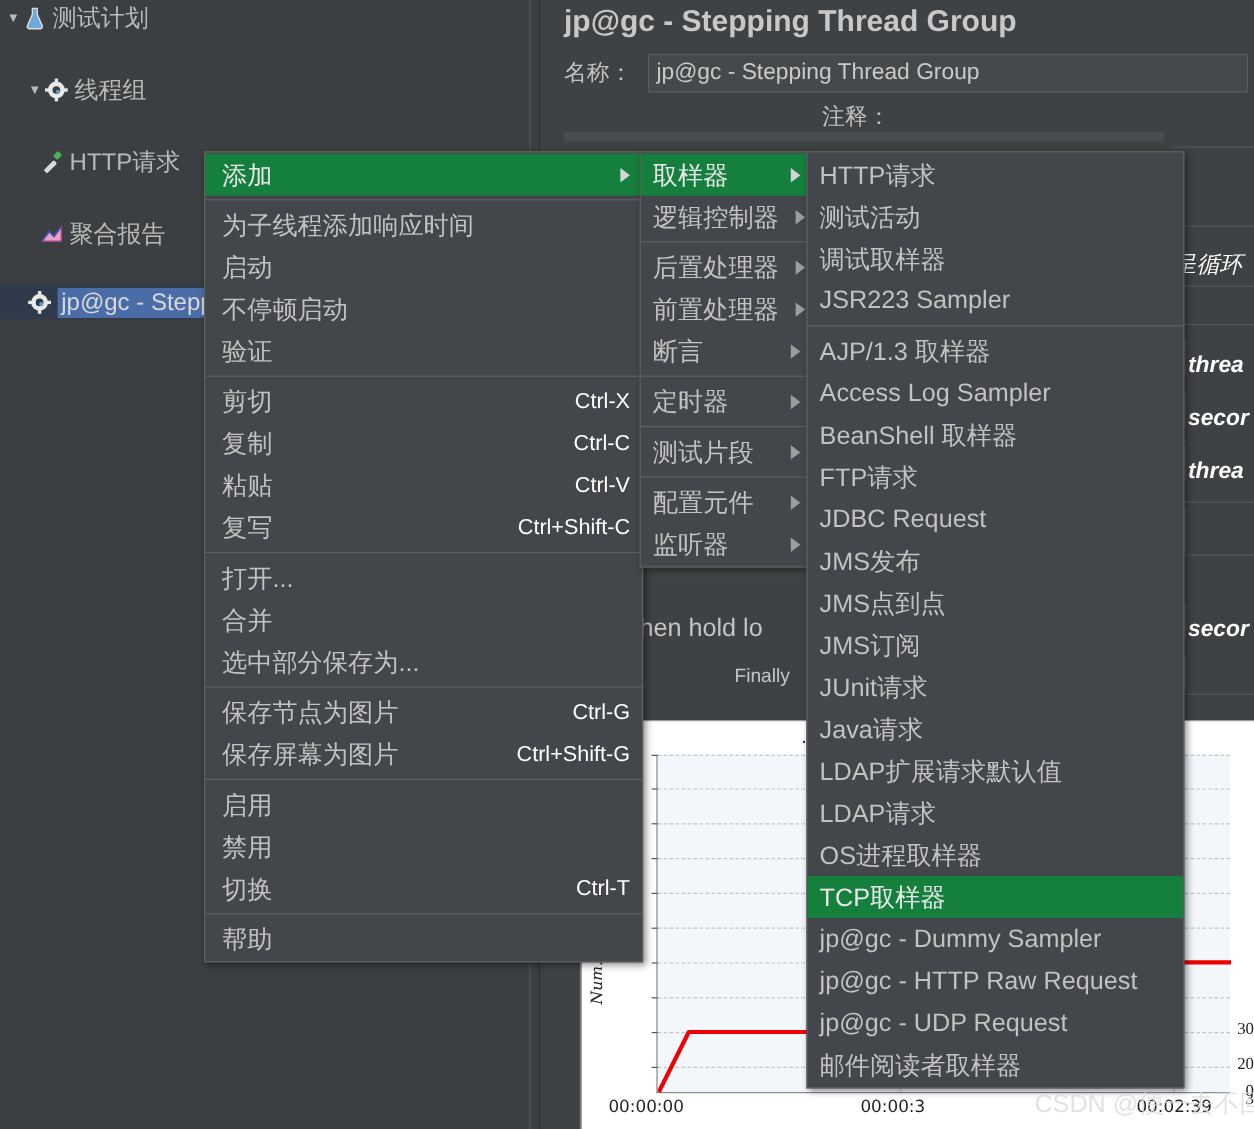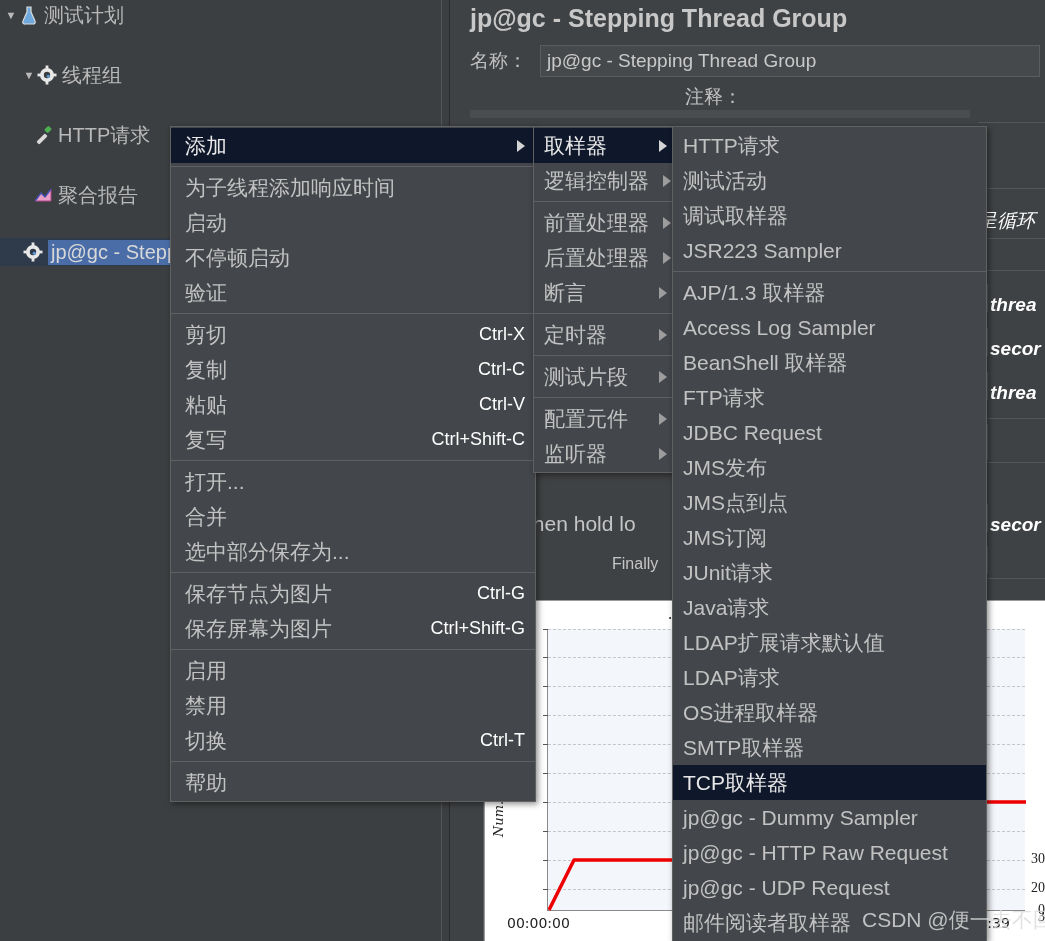--- a/index.html
+++ b/index.html
@@ -158,21 +158,21 @@
   .menu-item {
     position: relative; display: flex; align-items: center;
     height: 35px; padding: 0 10px 0 14px;
     color: #c2c2c2; font-size: 21px; white-space: nowrap;
   }
   .menu-item .mi-label { flex: 1 1 auto; }
   .menu-item .mi-accel {
     color: #ffffff; font-size: 18px; margin-left: 26px; flex: 0 0 auto;
     font-family: "Liberation Sans", sans-serif;
   }
-  .menu-item.highlighted { background: #0f172a; color: #e8e8e8; }
+  .menu-item.highlighted { background: #15803d; color: #e8e8e8; }
   .menu-item.highlighted .mi-label { color: #e8e8e8; }
   .menu-sep { height: 1px; background: #5e6164; margin: 3px 0; }
   .arrow {
     flex: 0 0 auto; width: 0; height: 0; margin-left: 14px;
     border-left: 8px solid #9d9d9d;
     border-top: 6px solid transparent; border-bottom: 6px solid transparent;
   }
   .menu-item.highlighted .arrow { border-left-color: #d4d4d4; }
 
   
@@ -455,28 +455,28 @@
       <span class="arrow"></span>
     </div>
     <div class="menu-item">
       <span class="mi-label">逻辑控制器</span>
       <span class="arrow"></span>
     </div>
 
     <div class="menu-sep"></div>
 
     <div class="menu-item">
+      <span class="mi-label">后置处理器</span>
+      <span class="arrow"></span>
+    </div>
+    <div class="menu-item">
       <span class="mi-label">前置处理器</span>
       <span class="arrow"></span>
     </div>
     <div class="menu-item">
-      <span class="mi-label">后置处理器</span>
-      <span class="arrow"></span>
-    </div>
-    <div class="menu-item">
       <span class="mi-label">断言</span>
       <span class="arrow"></span>
     </div>
 
     <div class="menu-sep"></div>
 
     <div class="menu-item">
       <span class="mi-label">定时器</span>
       <span class="arrow"></span>
     </div>
@@ -548,23 +548,20 @@
       <span class="mi-label">Java请求</span>
     </div>
     <div class="menu-item">
       <span class="mi-label">LDAP扩展请求默认值</span>
     </div>
     <div class="menu-item">
       <span class="mi-label">LDAP请求</span>
     </div>
     <div class="menu-item">
       <span class="mi-label">OS进程取样器</span>
-    </div>
-    <div class="menu-item">
-      <span class="mi-label">SMTP取样器</span>
     </div>
     <div class="menu-item highlighted">
       <span class="mi-label">TCP取样器</span>
     </div>
     <div class="menu-item">
       <span class="mi-label">jp@gc - Dummy Sampler</span>
     </div>
     <div class="menu-item">
       <span class="mi-label">jp@gc - HTTP Raw Request</span>
     </div>

